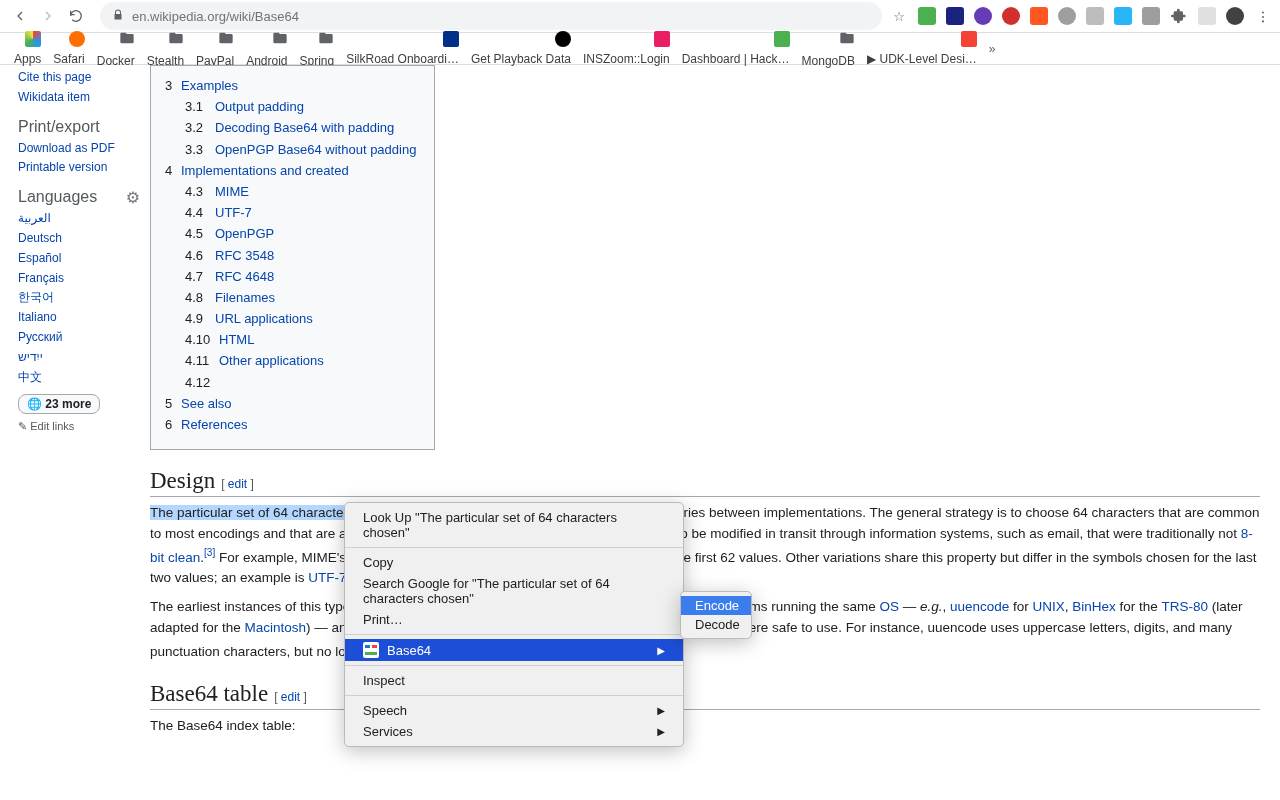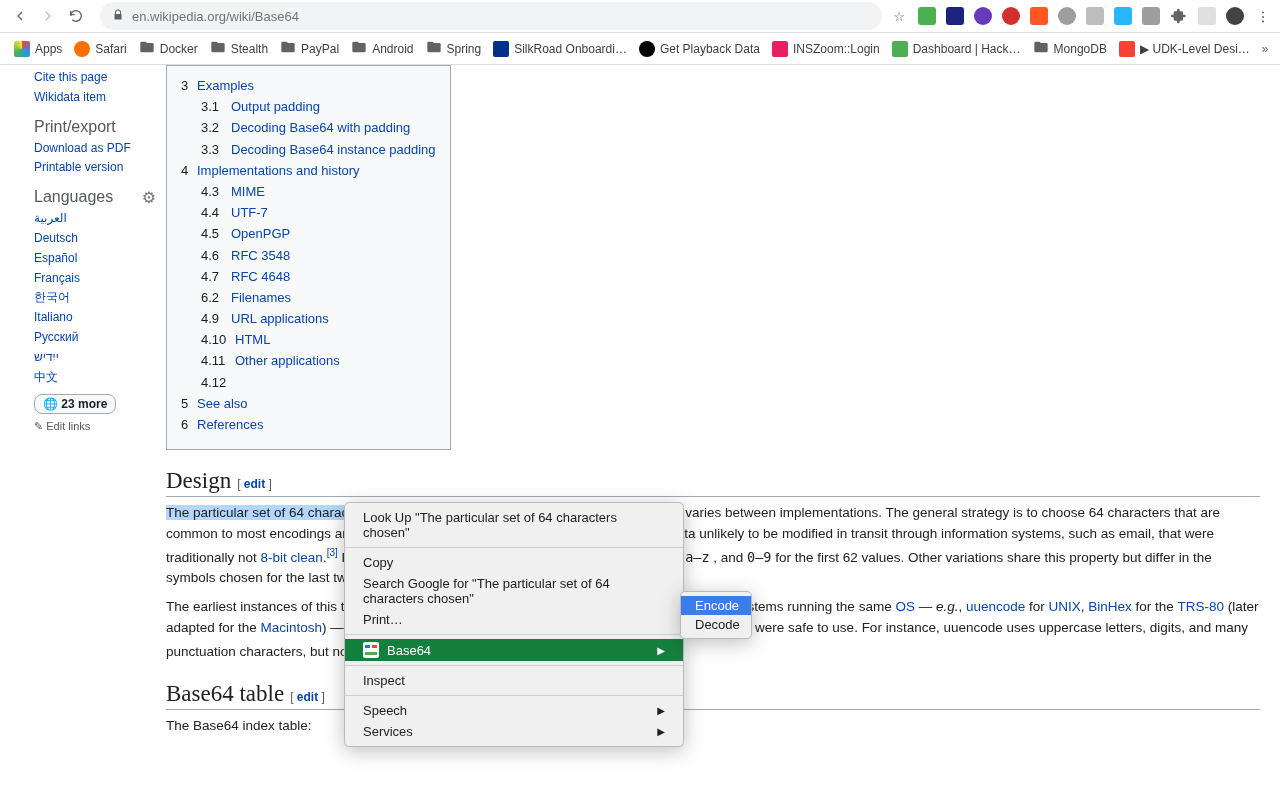--- a/index.html
+++ b/index.html
@@ -12,57 +12,57 @@
 .addr-bar { flex: 1; display: flex; align-items: center; height: 28px; background: #f1f3f4; border-radius: 14px; padding: 0 12px; margin: 0 8px; max-width: 800px; }
 .lock-icon { margin-right: 8px; color: #5f6368; }
 .url { font-size: 13px; color: #737373; }
 .chrome-icons { display: flex; align-items: center; gap: 10px; margin-left: auto; }
 .chrome-icon { width: 18px; height: 18px; display: flex; align-items: center; justify-content: center; }
 .star { color: #5f6368; }
 .ext-icon { width: 18px; height: 18px; border-radius: 3px; }
 
 
 .bookmarks-bar { height: 32px; background: #fff; display: flex; align-items: center; padding: 0 8px; border-bottom: 1px solid #ddd; font-size: 12px; }
-.bk-item { display: flex; align-items: center; gap: 5px; padding: 4px 6px; cursor: pointer; color: #3c4043; white-space: nowrap; }
+.bk-item { display: flex; align-items: flex-end; gap: 5px; padding: 4px 6px; cursor: pointer; color: #3c4043; white-space: nowrap; flex-direction: column; }
 .bk-icon { width: 16px; height: 16px; border-radius: 2px; display: inline-block; }
 .folder-icon svg { width: 16px; height: 16px; fill: #5f6368; }
 .bk-spacer { flex: 1; }
 .bk-chev { color: #5f6368; margin: 0 6px; }
 
 
 .page { display: flex; height: calc(100vh - 65px); }
-.sidebar { width: 150px; padding: 4px 10px 0 18px; font-size: 12px; margin-left: 16px; }
+.sidebar { width: 150px; padding: 4px 10px 0 18px; font-size: 12px; }
 .sidebar ul { list-style: none; }
 .sidebar li { margin-bottom: 3px; line-height: 1.4; }
 .sb-heading { color: #54595d; font-size: 16px; margin-top: 12px; margin-bottom: 4px; }
 .gear { float: right; color: #72777d; cursor: pointer; }
 .more-langs { display: inline-block; border: 1px solid #a2a9b1; padding: 2px 8px; border-radius: 8px; background: #f8f9fa; margin-top: 6px; font-size: 12px; cursor: pointer; }
 .edit-links { color: #54595d; font-size: 11px; margin-top: 6px; display: inline-block; }
 
 .content { flex: 1; padding: 0 20px 0 0; overflow: hidden; }
 .toc { border: 1px solid #a2a9b1; background: #f8f9fa; padding: 8px 14px 12px; width: 285px; font-size: 13px; }
 .toc-row { display: flex; margin: 3px 0; line-height: 1.4; }
 .toc-num { color: #202122; margin-right: 6px; min-width: 10px; }
 .toc-sub { margin-left: 20px; }
 .toc-sub .toc-num { min-width: 24px; }
 .toc-sub2 .toc-num { min-width: 28px; }
 
 h2.section { font-family: "Linux Libertine", Georgia, serif; font-weight: normal; font-size: 23px; border-bottom: 1px solid #a2a9b1; margin-top: 18px; padding-bottom: 2px; }
 h2.section .edit { font-size: 12px; color: #54595d; font-family: sans-serif; margin-left: 6px; }
-h2.section .edit a { font-weight: bold; }
+h2.section .edit a { font-weight: normal; }
 .prose { font-size: 13.5px; line-height: 1.55; margin-top: 6px; }
 .prose p { margin-bottom: 8px; }
 .highlight { background: #b3d7ff; }
 .mono { font-family: monospace; }
 sup { font-size: 10px; }
 
 
 .ctx-menu { position: absolute; left: 344px; top: 502px; width: 340px; background: #f0f0f0; border: 1px solid #bbb; border-radius: 5px; box-shadow: 0 4px 20px rgba(0,0,0,.25); font-size: 13px; padding: 4px 0; z-index: 100; }
 .ctx-item { padding: 3px 18px; cursor: default; display: flex; align-items: center; justify-content: space-between; }
-.ctx-item.hover { background: #15803d; color: #fff; text-align: center; }
+.ctx-item.hover { background: #1d4ed8; color: #fff; text-align: center; }
 .ctx-sep { height: 1px; background: #d0d0d0; margin: 4px 0; }
 .ctx-arrow { font-size: 10px; }
 .ctx-icon { width: 16px; height: 16px; margin-right: 8px; display: inline-flex; }
 .ctx-label { display: flex; align-items: center; }
 
 .submenu { position: absolute; left: 680px; top: 591px; width: 72px; background: #f0f0f0; border: 1px solid #bbb; border-radius: 5px; box-shadow: 0 4px 20px rgba(0,0,0,.25); font-size: 13px; padding: 4px 0; z-index: 101; }
 .sub-item { padding: 2px 14px; cursor: default; }
 .sub-item.hover { background: #3b7ded; color: #fff; }
 </style>
 </head>
@@ -218,25 +218,25 @@
       <div class="toc-row toc-sub">
           <span class="toc-num">3.1</span>
           <a>Output padding</a>
         </div>
       <div class="toc-row toc-sub">
           <span class="toc-num">3.2</span>
           <a>Decoding Base64 with padding</a>
         </div>
       <div class="toc-row toc-sub">
           <span class="toc-num">3.3</span>
-          <a>Decoding Base64 instance padding</a>
+          <a>OpenPGP Base64 without padding</a>
         </div>
       <div class="toc-row">
           <span class="toc-num">4</span>
-          <a>Implementations and history</a>
+          <a>Implementations and created</a>
         </div>
       <div class="toc-row toc-sub">
           <span class="toc-num">4.3</span>
           <a>MIME</a>
         </div>
       <div class="toc-row toc-sub">
           <span class="toc-num">4.4</span>
           <a>UTF-7</a>
         </div>
       <div class="toc-row toc-sub">
@@ -245,21 +245,21 @@
         </div>
       <div class="toc-row toc-sub">
           <span class="toc-num">4.6</span>
           <a>RFC 3548</a>
         </div>
       <div class="toc-row toc-sub">
           <span class="toc-num">4.7</span>
           <a>RFC 4648</a>
         </div>
       <div class="toc-row toc-sub">
-          <span class="toc-num">6.2</span>
+          <span class="toc-num">4.8</span>
           <a>Filenames</a>
         </div>
       <div class="toc-row toc-sub">
           <span class="toc-num">4.9</span>
           <a>URL applications</a>
         </div>
       <div class="toc-row toc-sub toc-sub2">
           <span class="toc-num">4.10</span>
           <a>HTML</a>
         </div>

